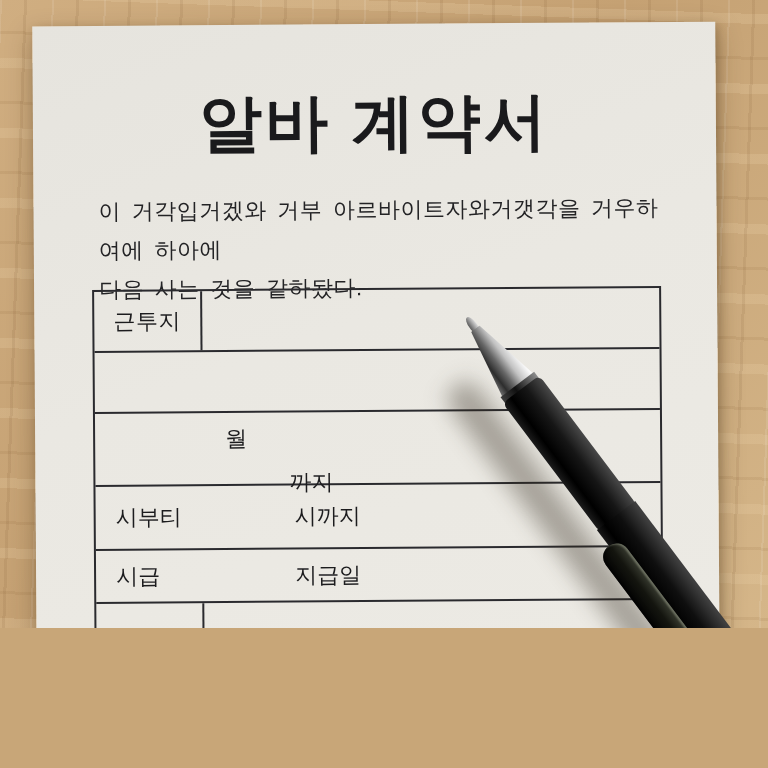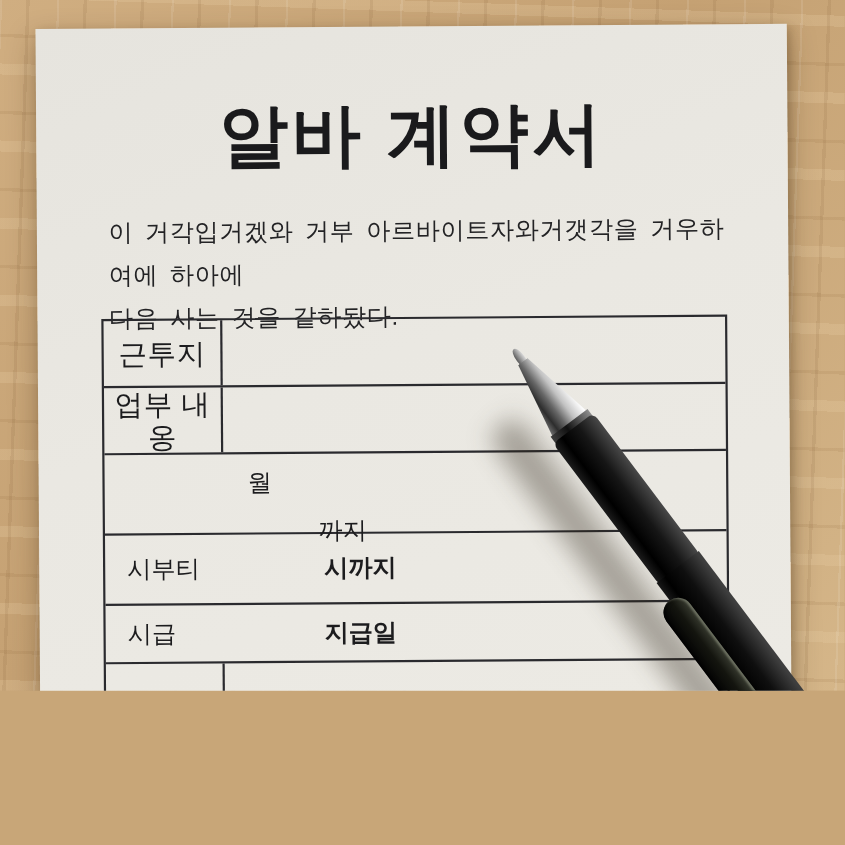--- a/index.html
+++ b/index.html
@@ -43,27 +43,27 @@
     border:2px solid #2a2a2e;
     color:#1c1c1e;
   }
   .trow{display:flex;border-top:2px solid #2a2a2e;}
   .trow:first-child{border-top:none;}
   .r1{height:59px}.r2{height:59px}.r3{height:71px}.r4{height:62px}
   .r5{height:51px}.r6{height:56px}.r7{height:56px}
   .tlabel{
     width:106px;flex:0 0 106px;border-right:2px solid #2a2a2e;
     display:flex;flex-direction:column;align-items:center;justify-content:center;
-    text-align:center;font-size:26px;letter-spacing:0.5px;line-height:30px;
+    text-align:center;font-size:22px;letter-spacing:0.5px;line-height:30px;
   }
   .tcell{flex:1;position:relative;font-size:22px;}
   .cell-month{position:absolute;left:130px;top:11px;}
   .cell-until{position:absolute;left:194px;top:25px;margin-top:30px;}
   .cell-a{position:absolute;left:20px;top:50%;transform:translateY(-50%);}
-  .cell-b{position:absolute;left:199px;top:50%;transform:translateY(-50%);font-weight:bold;}
+  .cell-b{position:absolute;left:199px;top:50%;transform:translateY(-50%);}
 
   
   .pen-shadow{
     position:absolute;left:462px;top:330px;width:640px;height:34px;
     transform:rotate(53deg) translate(40px,22px);transform-origin:0 0;
     background:rgba(48,40,26,0.38);border-radius:20px;filter:blur(11px);
     z-index:4;
   }
   .pen{
     position:absolute;left:468px;top:319px;width:680px;height:0;
@@ -120,21 +120,20 @@
       <span>이 거각입거겠와 거부 아르바이트자와거갯각을 거우하여에 하아에</span><br>
       <span>다음 사는 것을 같하돴다.</span>
     </p>
 
     <div class="ctable">
       <div class="trow r1">
         <div class="tlabel">근투지</div>
         <div class="tcell"></div>
       </div>
       <div class="trow r2">
-        <div class="tlabel">업부 내옹</div>
         <div class="tcell"></div>
       </div>
       <div class="trow r3">
         <div class="tcell">
           <span class="cell-month">월</span>
           <span class="cell-until">까지</span>
         </div>
       </div>
       <div class="trow r4">
         <div class="tcell">

